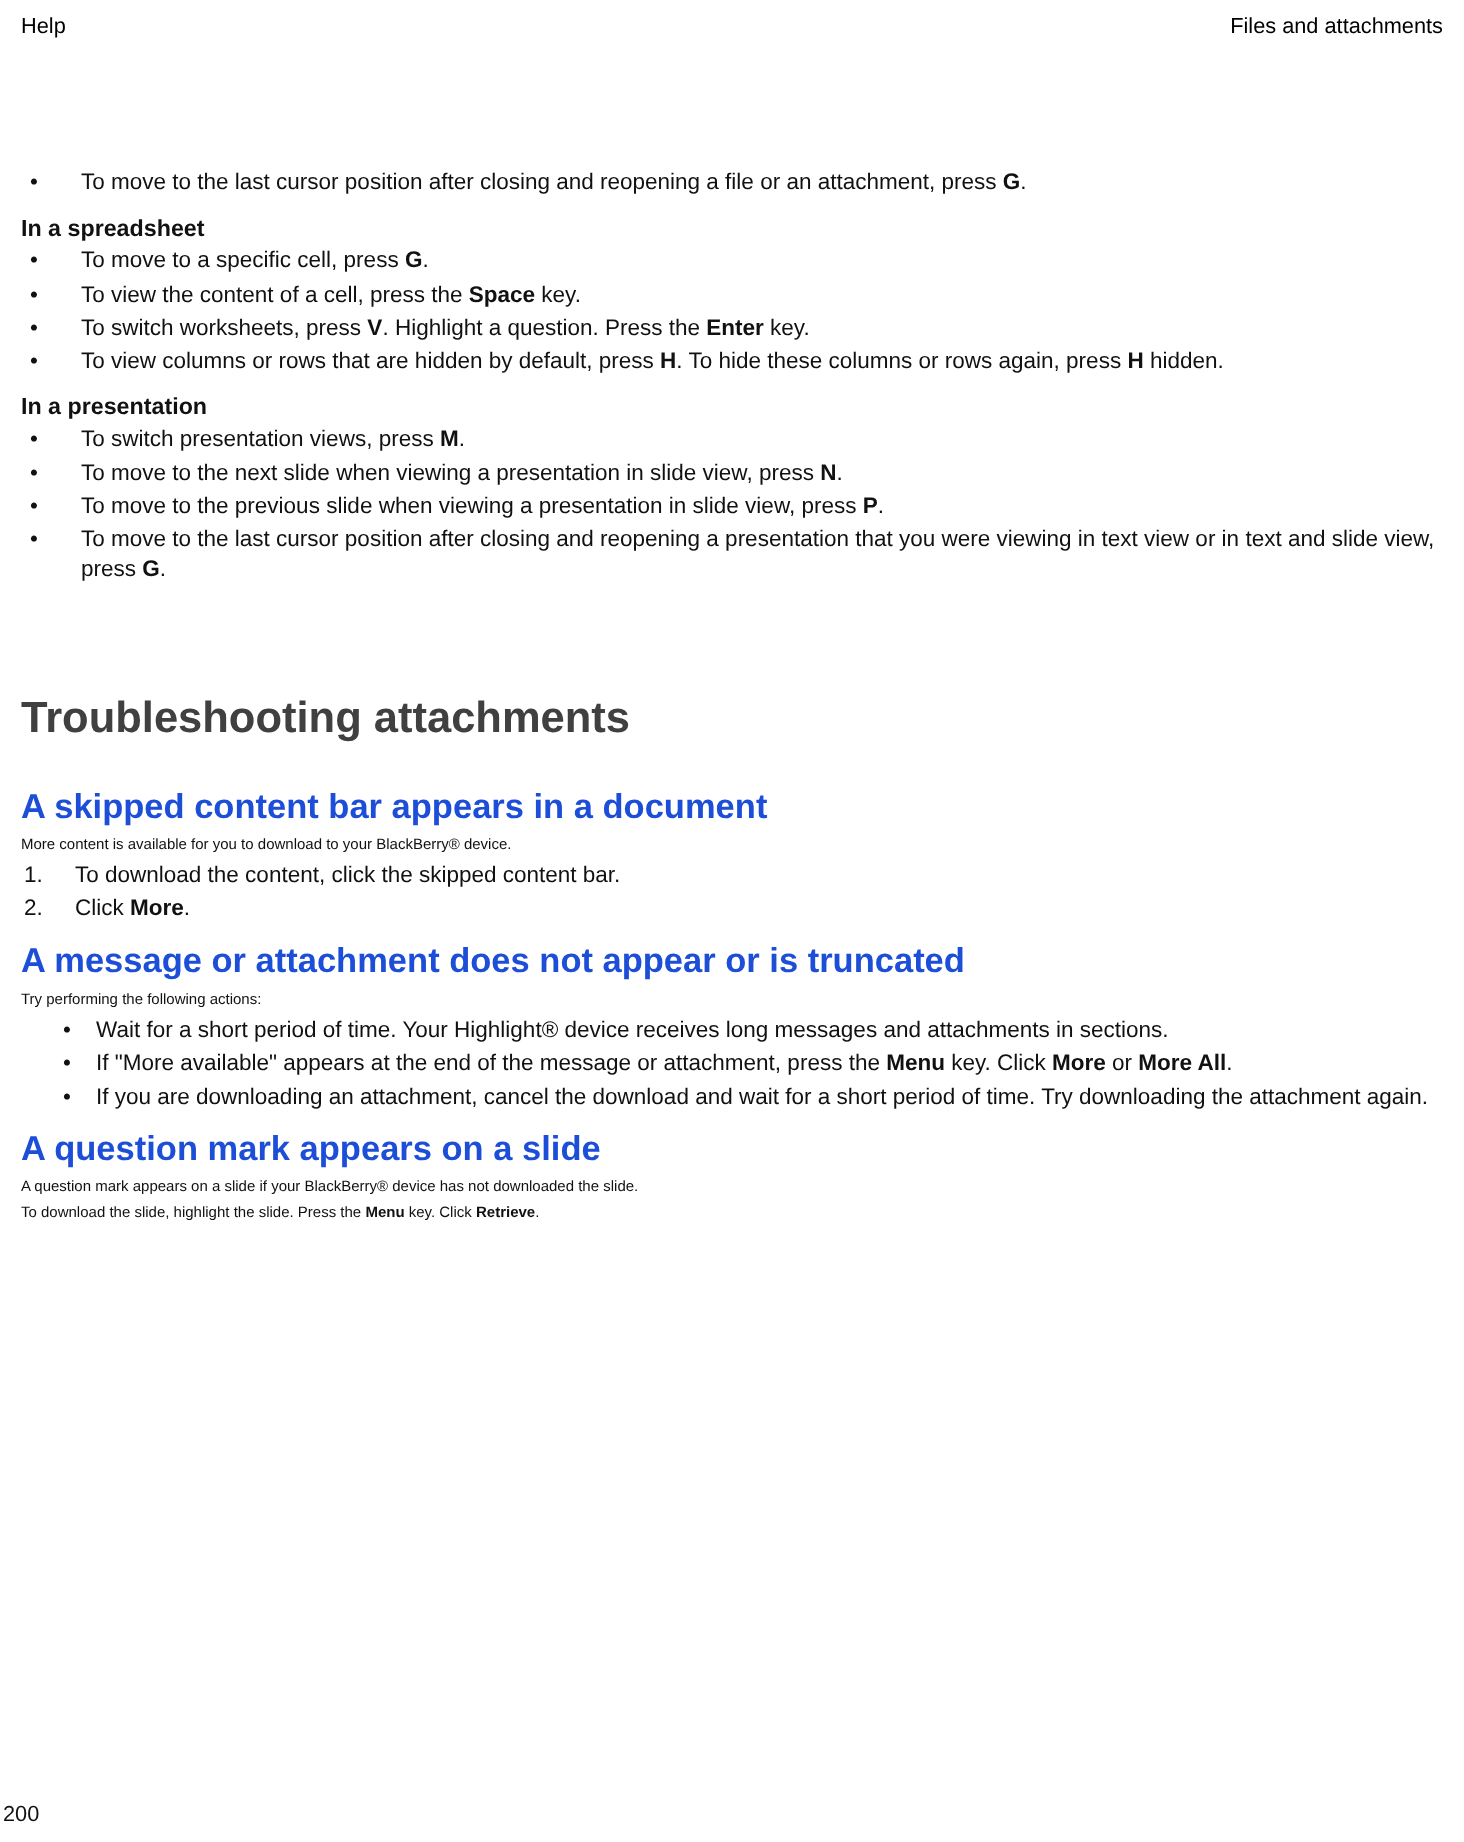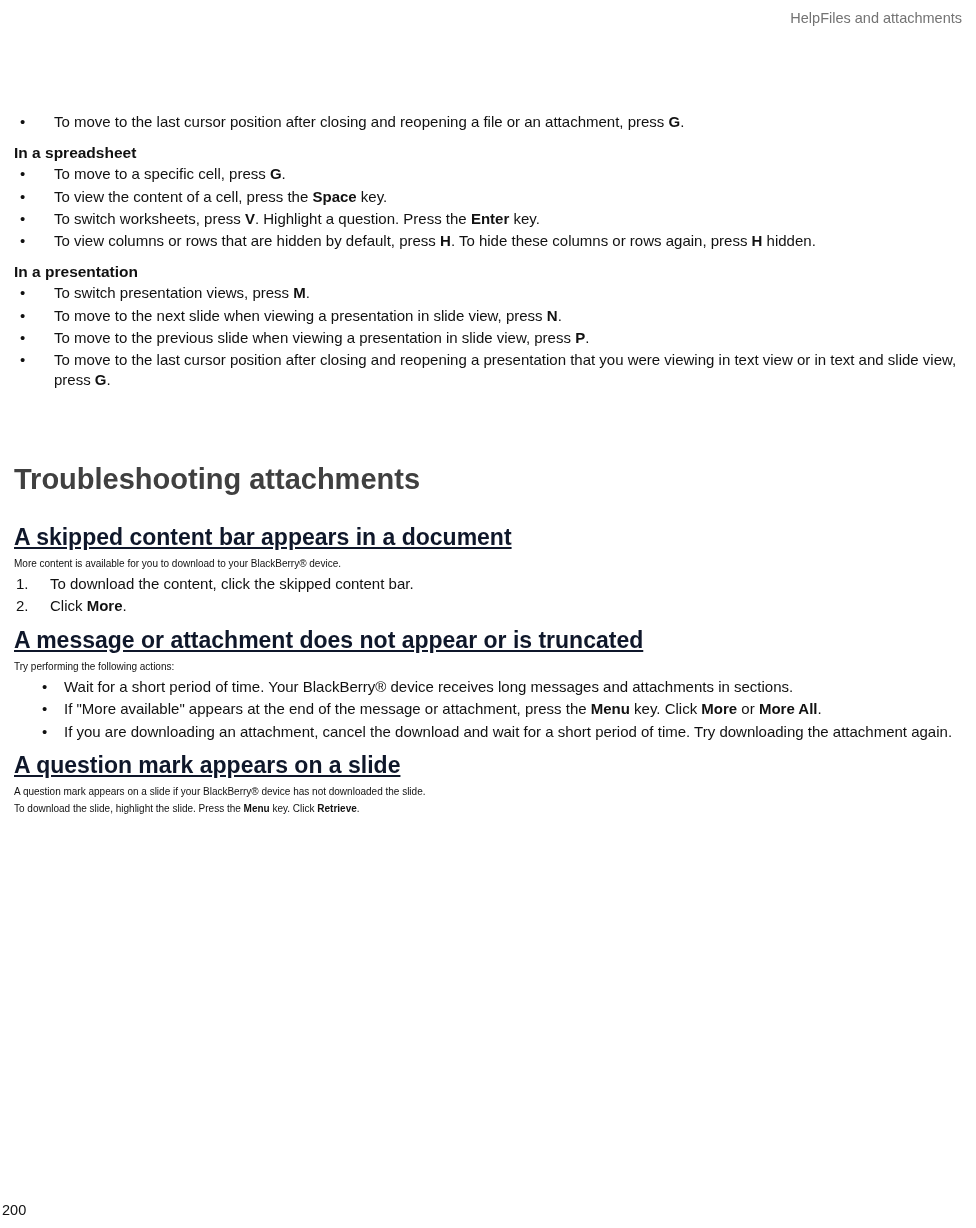--- a/index.html
+++ b/index.html
@@ -12,23 +12,23 @@
   }
   .page {
     box-sizing: border-box;
     width: 976px;
     min-height: 1228px;
     padding: 10px 14px 18px 14px;
     position: relative;
   }
   .hdr {
     display: flex;
-    justify-content: flex-end;
+    justify-content: space-between;
     font-size: 14.5px;
-    color: #737373;
+    color: #000000;
     margin-bottom: 86px;
   }
   ul.b {
     list-style: none;
     padding: 0;
     margin: 0 0 12px 0;
   }
   ul.b > li {
     display: flex;
     align-items: flex-start;
@@ -49,25 +49,24 @@
     margin: 10px 0 1px 0;
   }
   .b b { font-weight: 700; }
   h1.blue {
     color: #404040;
     font-weight: 700;
     font-size: 29px;
     margin: 72px 0 28px 0;
   }
   h2.blk {
-    color: #0f172a;
+    color: #1d4ed8;
     font-weight: 700;
     font-size: 23px;
     margin: 0 0 6px 0;
-    text-decoration: underline;
   }
   p.body {
     font-size: 10px;
     margin: 4px 0;
     line-height: 1.35;
   }
   ol.num {
     list-style: none;
     padding: 0;
     margin: 2px 0 10px 0;
@@ -177,21 +176,21 @@
         <span class="n">2.</span>
         <span class="txt"><span>Click </span><b>More</b><span>.</span></span>
       </li>
   </ol>
 
   <h2 class="blk">A message or attachment does not appear or is truncated</h2>
   <p class="body">Try performing the following actions:</p>
   <ul class="b2">
     <li>
         <span class="dot">•</span>
-        <span class="txt">Wait for a short period of time. Your BlackBerry® device receives long messages and attachments in sections.</span>
+        <span class="txt">Wait for a short period of time. Your Highlight® device receives long messages and attachments in sections.</span>
       </li>
     <li>
         <span class="dot">•</span>
         <span class="txt"><span>If "More available" appears at the end of the message or attachment, press the </span><b>Menu</b><span> key. Click </span><b>More</b><span> or </span><b>More All</b><span>.</span></span>
       </li>
     <li>
         <span class="dot">•</span>
         <span class="txt">If you are downloading an attachment, cancel the download and wait for a short period of time. Try downloading the attachment again.</span>
       </li>
   </ul>

